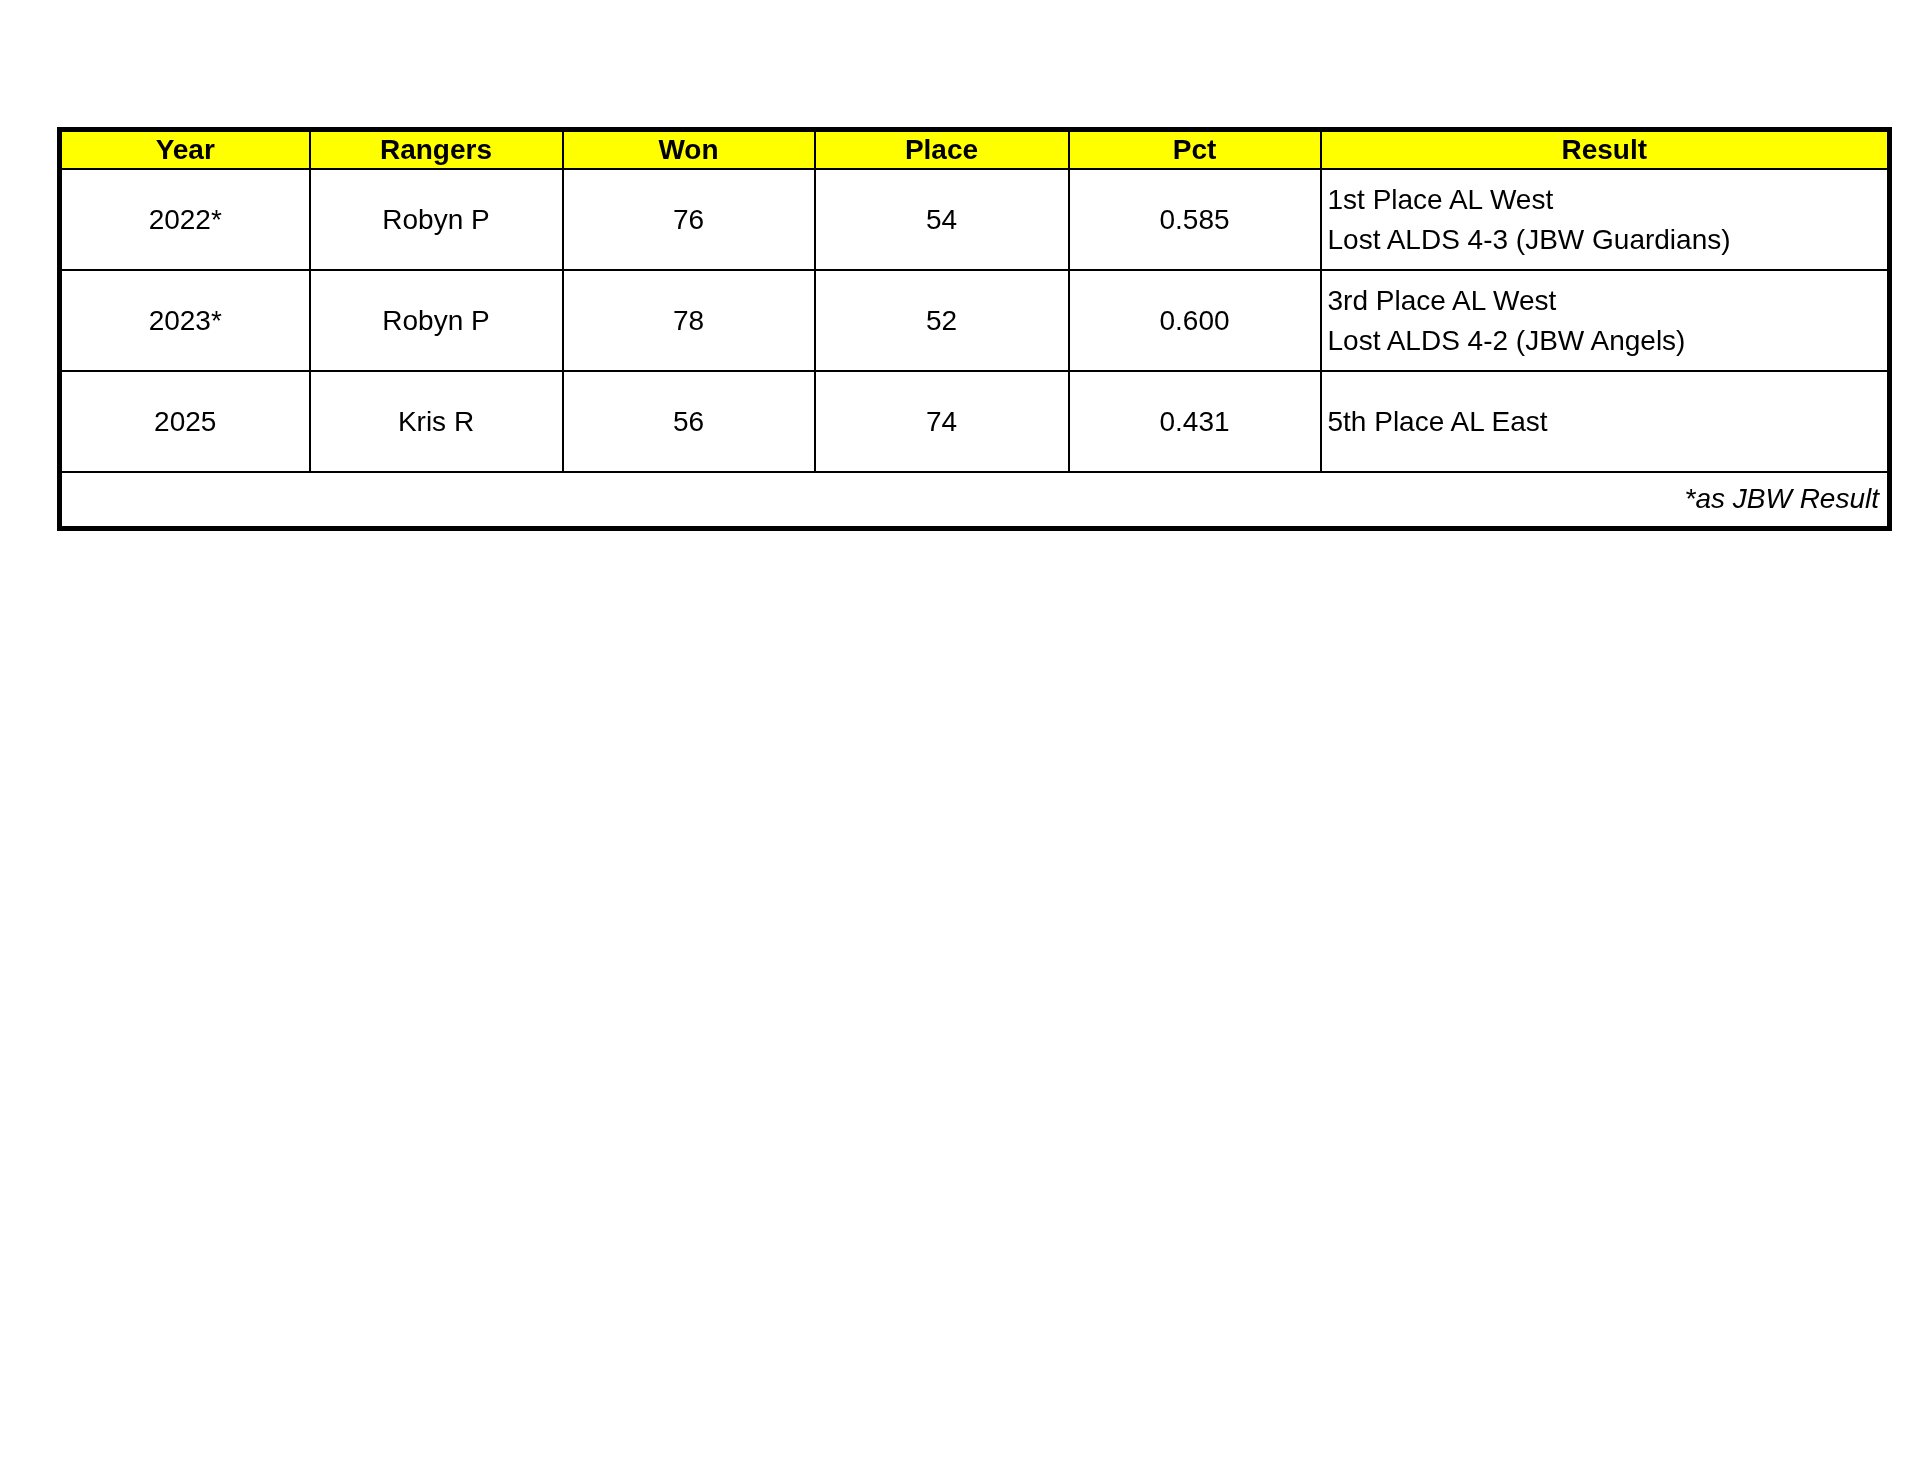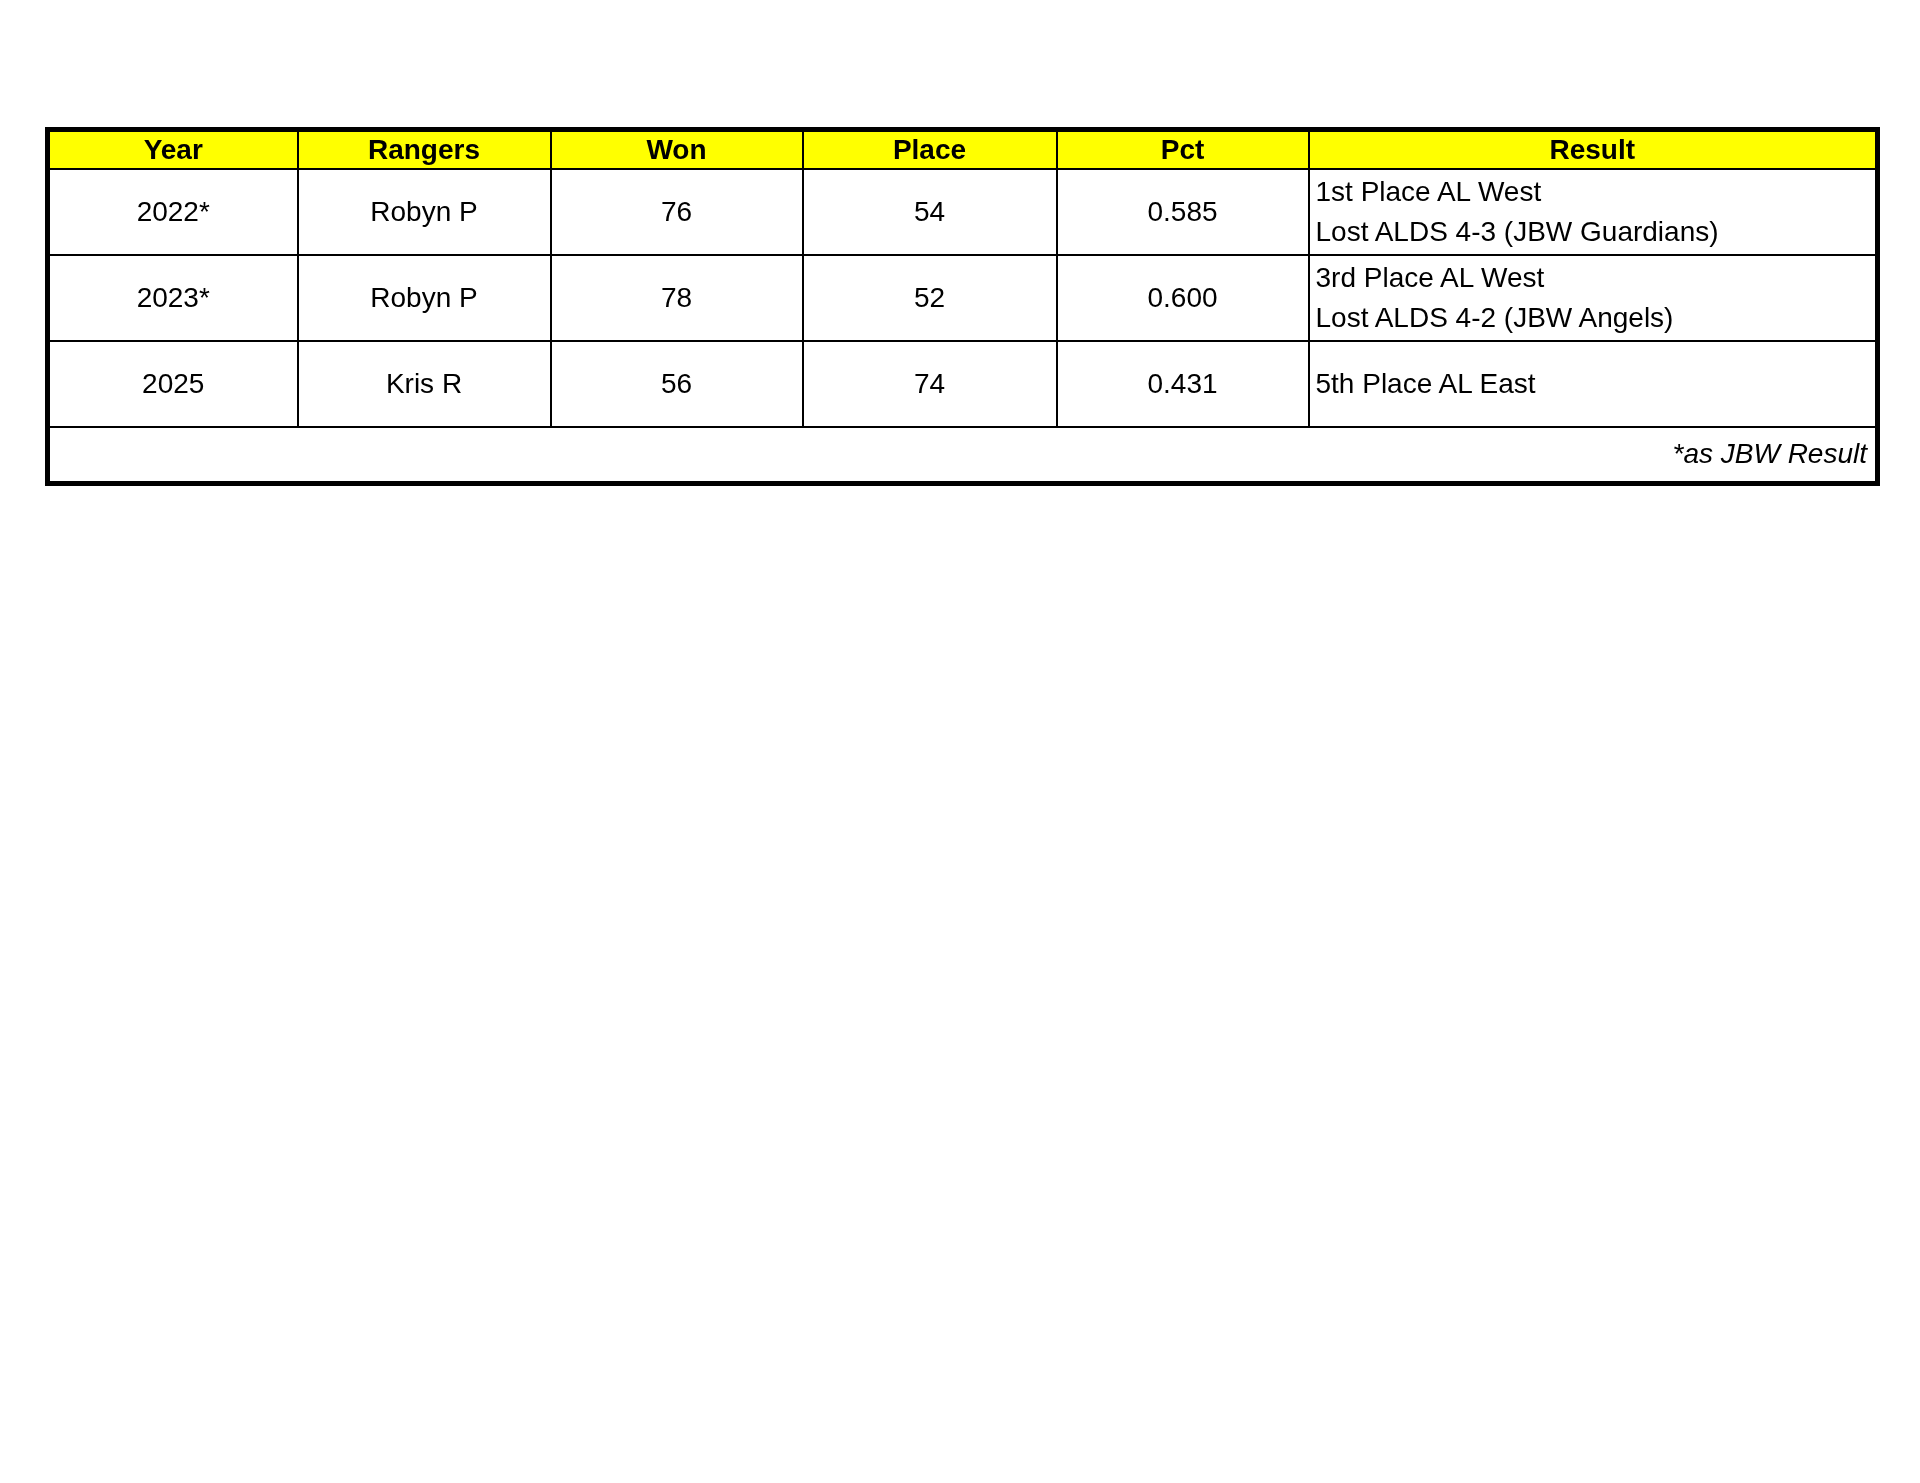--- a/index.html
+++ b/index.html
@@ -9,21 +9,21 @@
   body {
     width: 1920px;
     height: 1483px;
     background: #ffffff;
     font-family: "Liberation Sans", sans-serif;
     color: #000000;
     position: relative;
   }
   .table-wrap {
     position: absolute;
-    left: 45px;
+    left: 57px;
     top: 127px;
   }
   table.standings {
     border-collapse: collapse;
     table-layout: fixed;
     width: 1830px;
     border: 5px solid #000000;
     background: #ffffff;
   }
   table.standings th,
@@ -37,21 +37,21 @@
     height: 36px;
   }
   thead th {
     background: var(--header-bg, #ffff00);
     font-weight: bold;
     text-align: center;
     border-bottom: 4px solid #000000;
     padding: 2px 4px;
   }
   tbody tr.data-row {
-    height: 86px;
+    height: 101px;
   }
   tbody td {
     text-align: center;
     padding: 2px 4px;
   }
   tbody td.result-cell {
     text-align: left;
     padding-left: 6px;
     padding-right: 6px;
     line-height: 40px;

